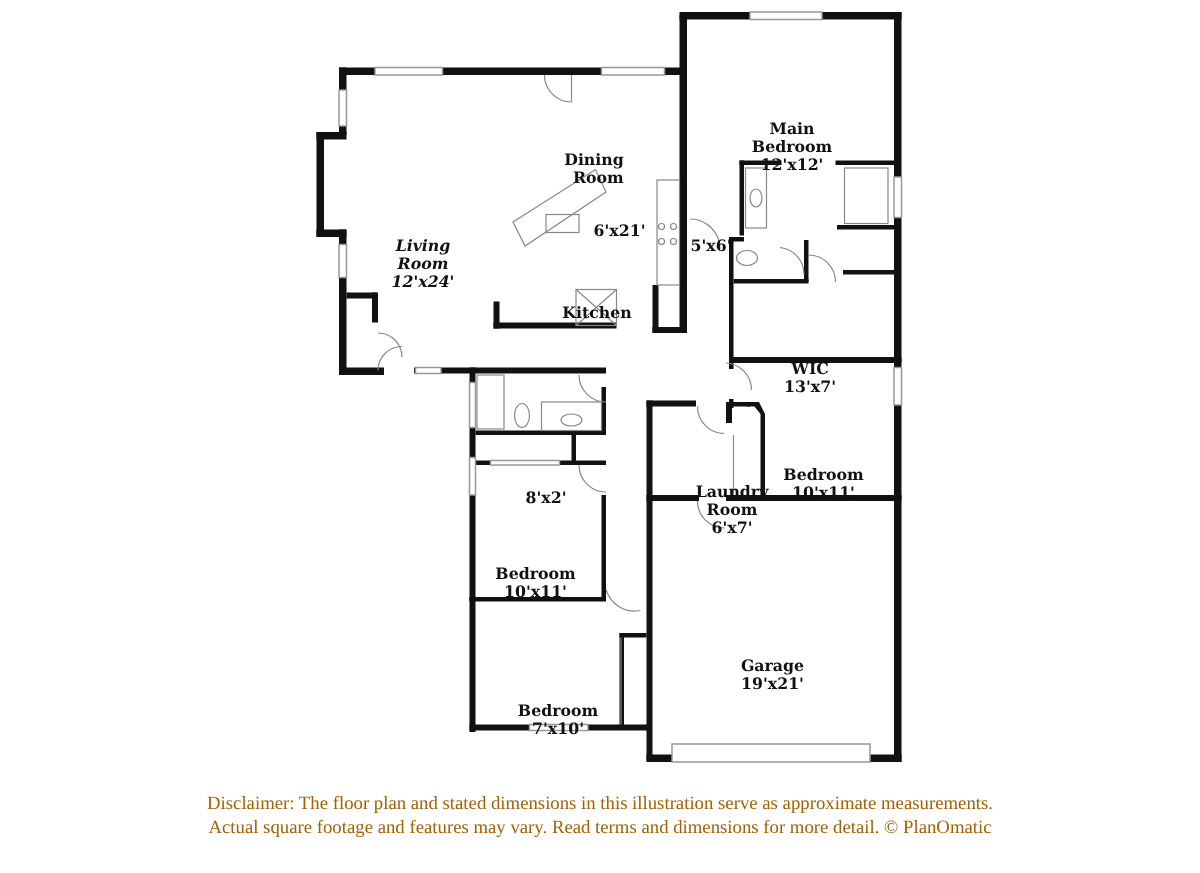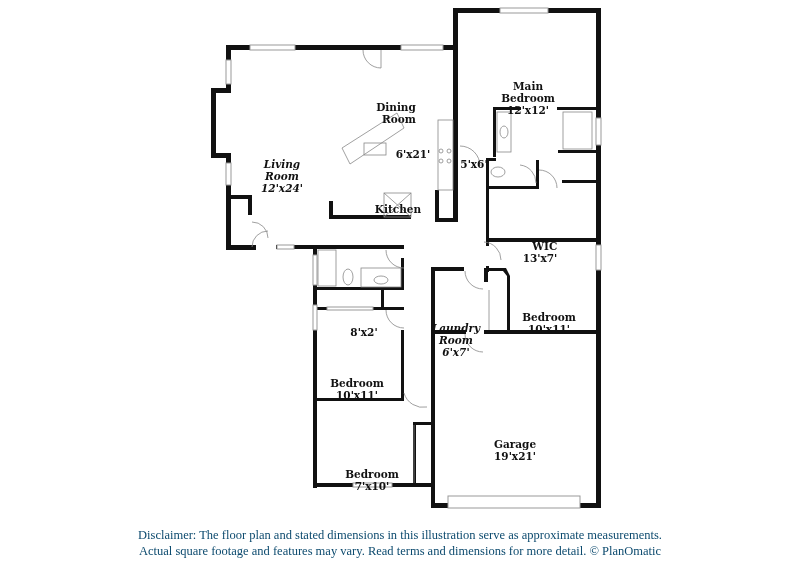--- a/index.html
+++ b/index.html
@@ -1,19 +1,19 @@
 <!DOCTYPE html>
 <html><head>
 <meta charset="utf-8">
 <style>
   html,body{margin:0;padding:0;background:#fff;}
   body{width:800px;height:582px;position:relative;overflow:hidden;font-family:"DejaVu Serif",serif;}
   svg{position:absolute;left:0;top:0;}
   .lbl{position:absolute;text-align:center;font-family:"DejaVu Serif",serif;font-weight:bold;font-size:10.5px;line-height:12px;color:#111;transform:translateX(-50%);white-space:nowrap;margin-top:34px;}
-  .disc{position:absolute;left:0;width:800px;text-align:center;font-family:"Liberation Serif",serif;font-size:12.5px;color:#0c4a6e;line-height:16px;}
+  .disc{position:absolute;left:0;width:800px;text-align:center;font-family:"Liberation Serif",serif;font-size:12.5px;color:#a16207;line-height:16px;}
 </style>
 </head>
 <body>
 
 <svg width="800" height="582" viewBox="0 0 800 582">
   <g fill="#111">
 
     <rect x="226" y="45" width="232" height="5"></rect>
 
     <rect x="226" y="45" width="5" height="45"></rect>
@@ -160,25 +160,25 @@
     <div>12'x24'</div>
   </div>
   <div class="lbl" style="left:528px;top:46px;">
     <div>Main</div>
     <div>Bedroom</div>
     <div>12'x12'</div>
   </div>
   <div class="lbl" style="left:474px;top:124px;">
     <div>5'x6'</div>
   </div>
-  <div class="lbl" style="left:540px;top:206px;text-align:right;">
+  <div class="lbl" style="left:540px;top:206px;">
     <div>WIC</div>
     <div>13'x7'</div>
   </div>
-  <div class="lbl" style="left:456px;top:288px;font-style:italic;">
+  <div class="lbl" style="left:488px;top:288px;">
     <div>Laundry</div>
     <div>Room</div>
     <div>6'x7'</div>
   </div>
   <div class="lbl" style="left:549px;top:277px;">
     <div>Bedroom</div>
     <div>10'x11'</div>
   </div>
   <div class="lbl" style="left:364px;top:292px;">
     <div>8'x2'</div>

